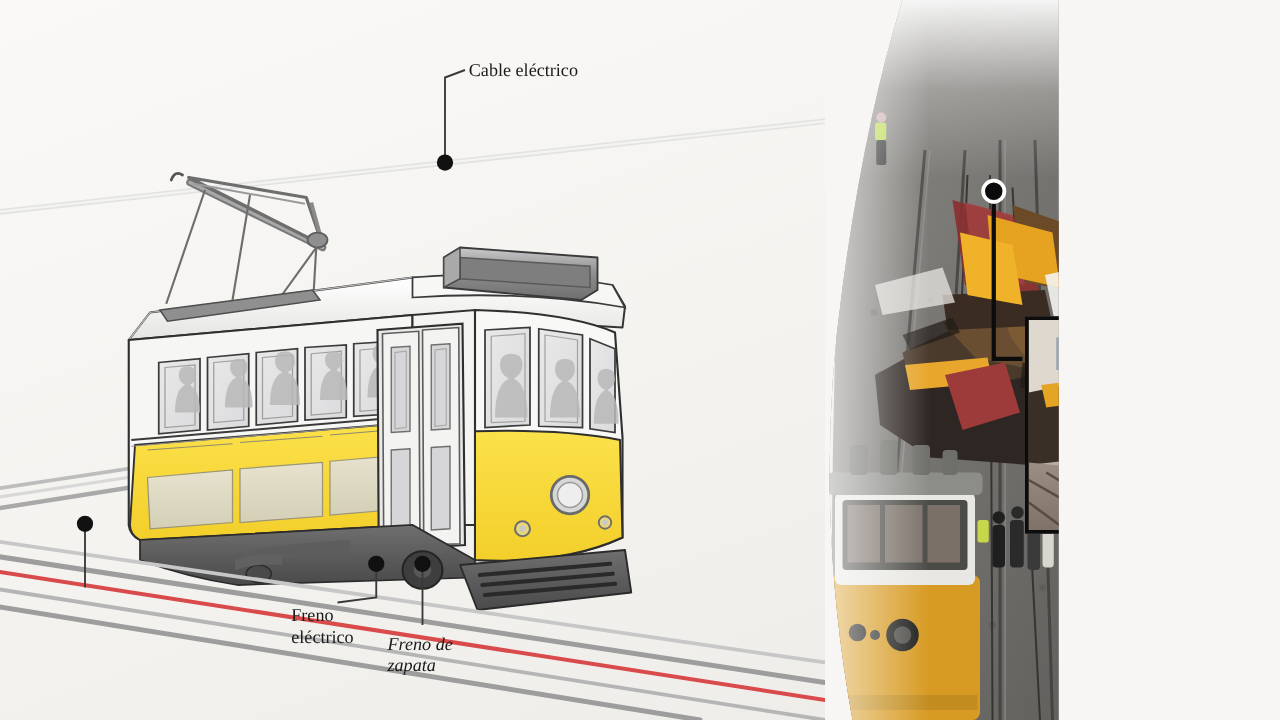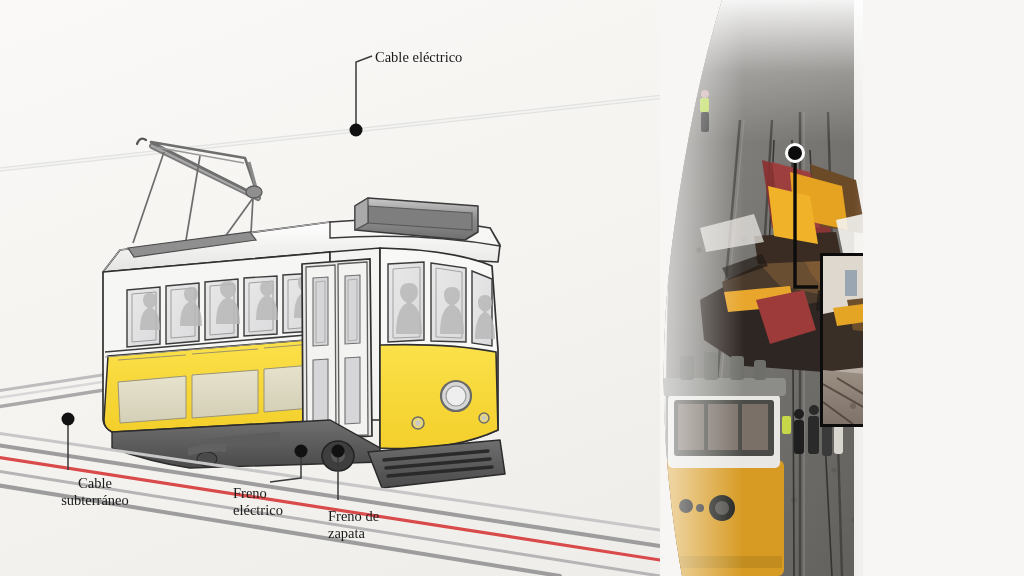--- a/index.html
+++ b/index.html
@@ -3,38 +3,38 @@
 <meta charset="utf-8">
 <title>Tranvía infografía</title>
 <style>
   html,body{margin:0;padding:0;}
   body{
     width:1024px;height:576px;overflow:hidden;
     background:#f7f6f4;
     font-family:"Liberation Serif", serif;
     position:relative;
   }
-  #stage{position:absolute;inset:0;width:847px;height:576px;overflow:hidden;padding-left:16px;}
+  #stage{position:absolute;inset:0;width:847px;height:576px;overflow:hidden;}
 
   
   .panel-left{position:absolute;left:0;top:0;width:660px;height:576px;
     background:linear-gradient(160deg,#faf9f7 0%,#f4f3f0 55%,#eeedea 100%);}
 
   .svglayer{position:absolute;left:0;top:0;width:660px;height:576px;}
   .svgfull{position:absolute;left:0;top:0;width:1024px;height:576px;pointer-events:none;}
 
   
   .lbl{position:absolute;color:#1a1a1a;font-size:14.5px;line-height:1.18;
        font-family:"Liberation Serif", serif;white-space:pre-line;}
   .lbl.c{text-align:center;}
 
   #lbl-cable-electrico{left:375px;top:49px;}
   #lbl-cable-subterraneo{left:50px;top:475px;text-align:center;width:90px;}
   #lbl-motor{left:233px;top:485px;width:80px;}
-  #lbl-freno{left:328px;top:508px;width:90px;}
+  #lbl-freno{left:310px;top:508px;width:90px;font-style:italic;}
 
   
   .panel-right{position:absolute;left:604px;top:0;width:420px;height:576px;
     overflow:hidden;}
 
   .photo-mask{position:absolute;left:0;top:0;width:420px;height:576px;}
 
   .inset{position:absolute;left:820px;top:253px;width:188px;height:168px;
     border:3px solid #0c0c0c;overflow:hidden;background:#9b8d82;}
   .inset .ph{position:absolute;inset:0;}
@@ -250,21 +250,20 @@
       <g fill="#111111">
         <circle cx="356" cy="130" r="6.5"></circle>
         <circle cx="68" cy="419" r="6.5"></circle>
         <circle cx="301" cy="451" r="6.5"></circle>
         <circle cx="338" cy="451" r="6.5"></circle>
       </g>
     </svg>
 
     <div class="lbl" id="lbl-cable-electrico">Cable eléctrico</div>
 
-    <div class="lbl c" id="lbl-cable-subterraneo"><span>Cable</span><br><span>subterráneo</span></div>
 
     <div class="lbl" id="lbl-motor"><span>Freno</span><br><span>eléctrico</span></div>
 
     <div class="lbl" id="lbl-freno"><span>Freno de</span><br><span>zapata</span></div>
   </div>
 
   <div class="panel-right">
     <svg class="photo-mask" viewBox="0 0 420 576">
       <defs>
         <clipPath id="photoClip">

